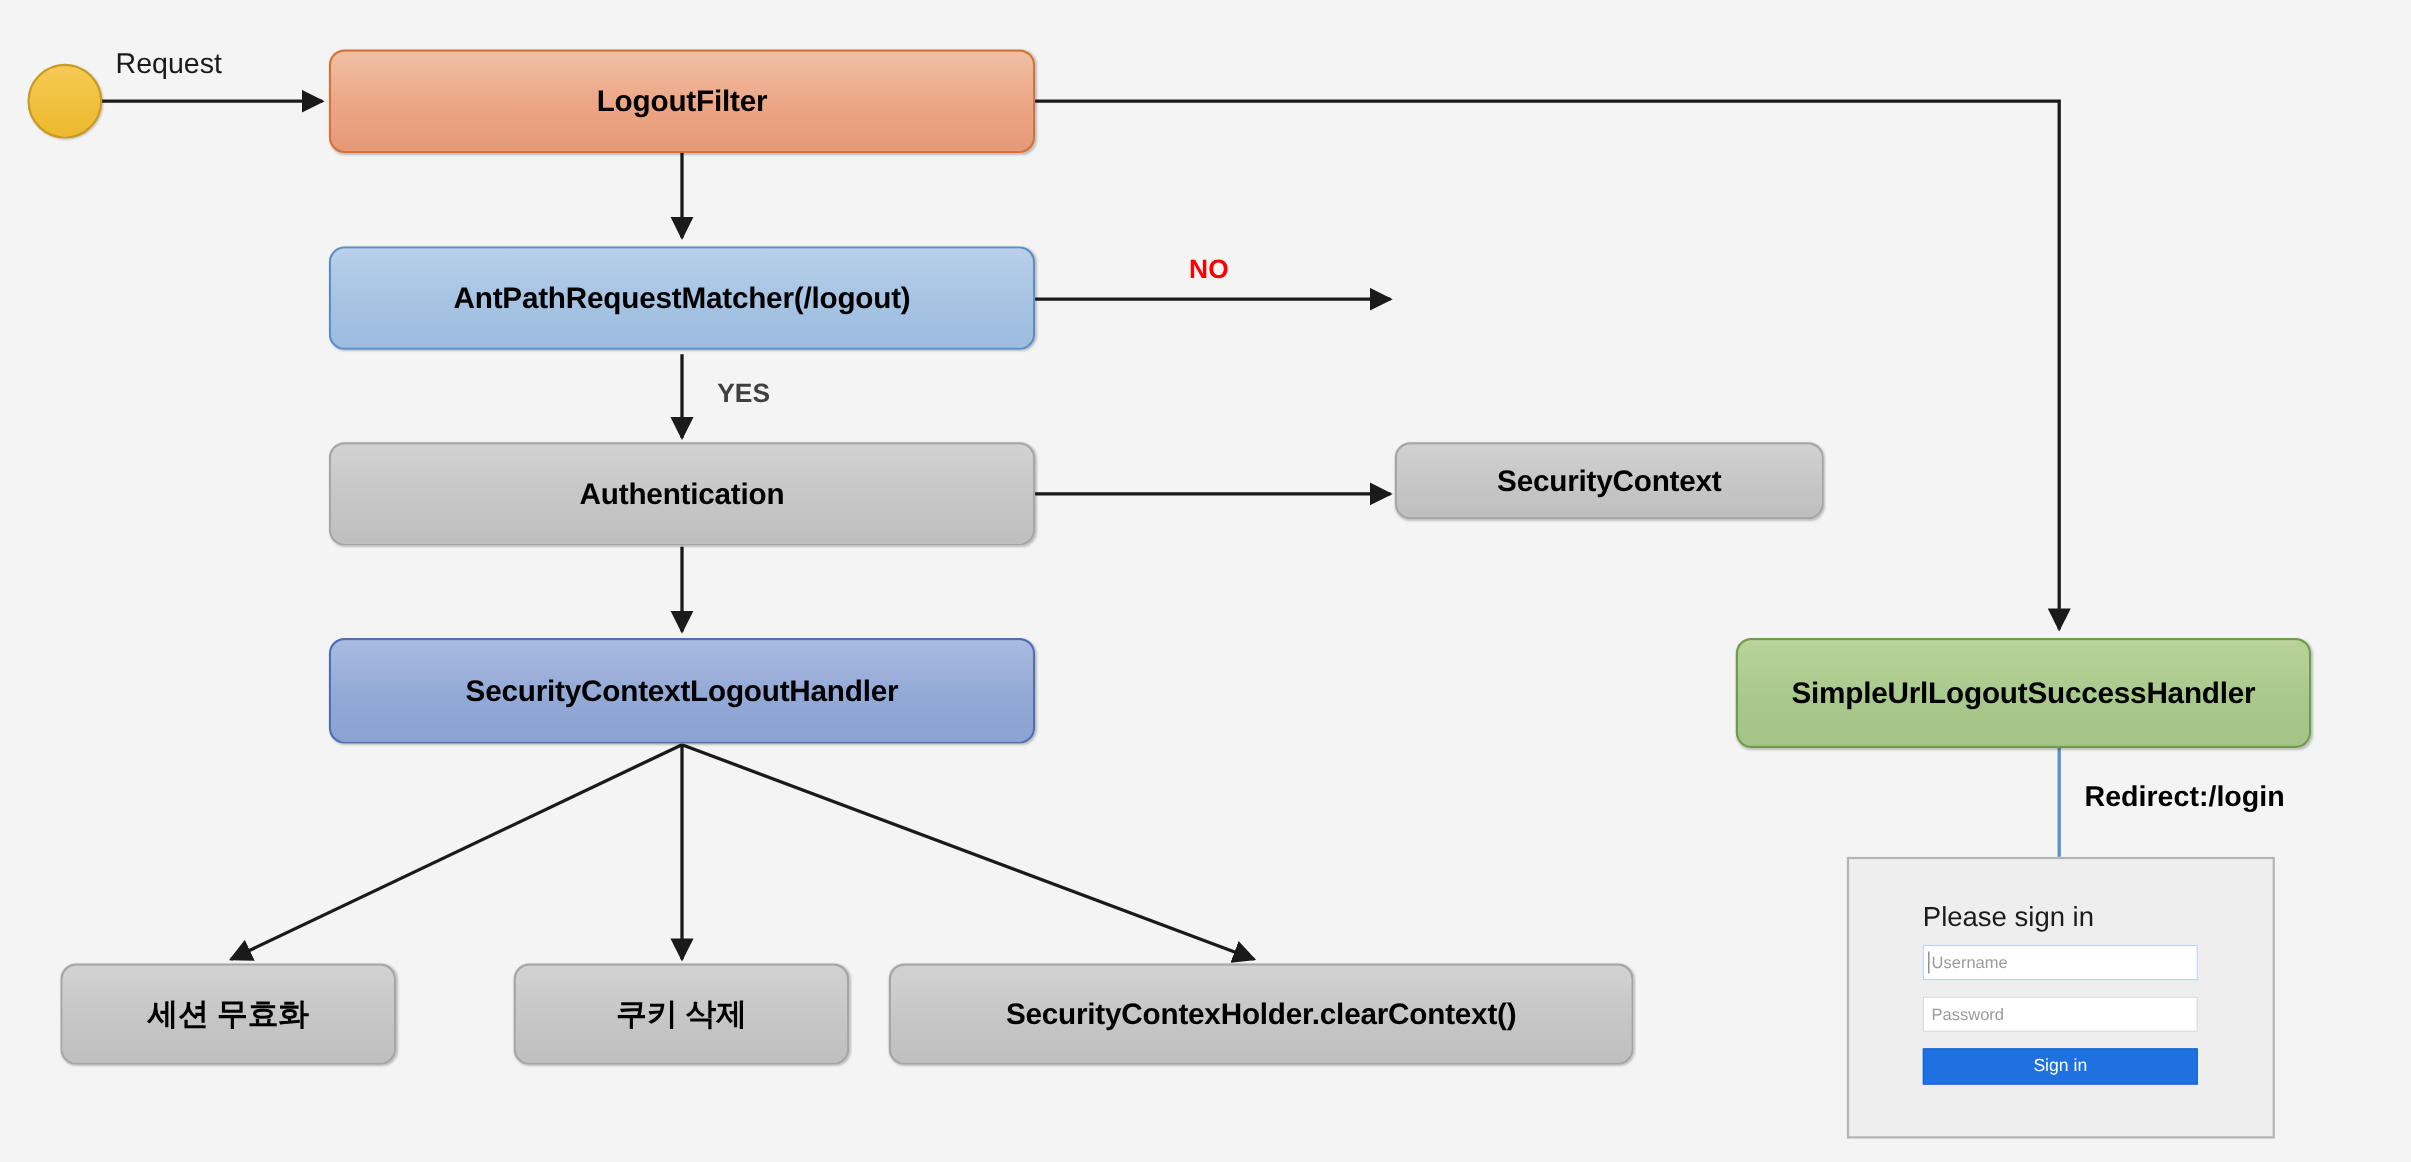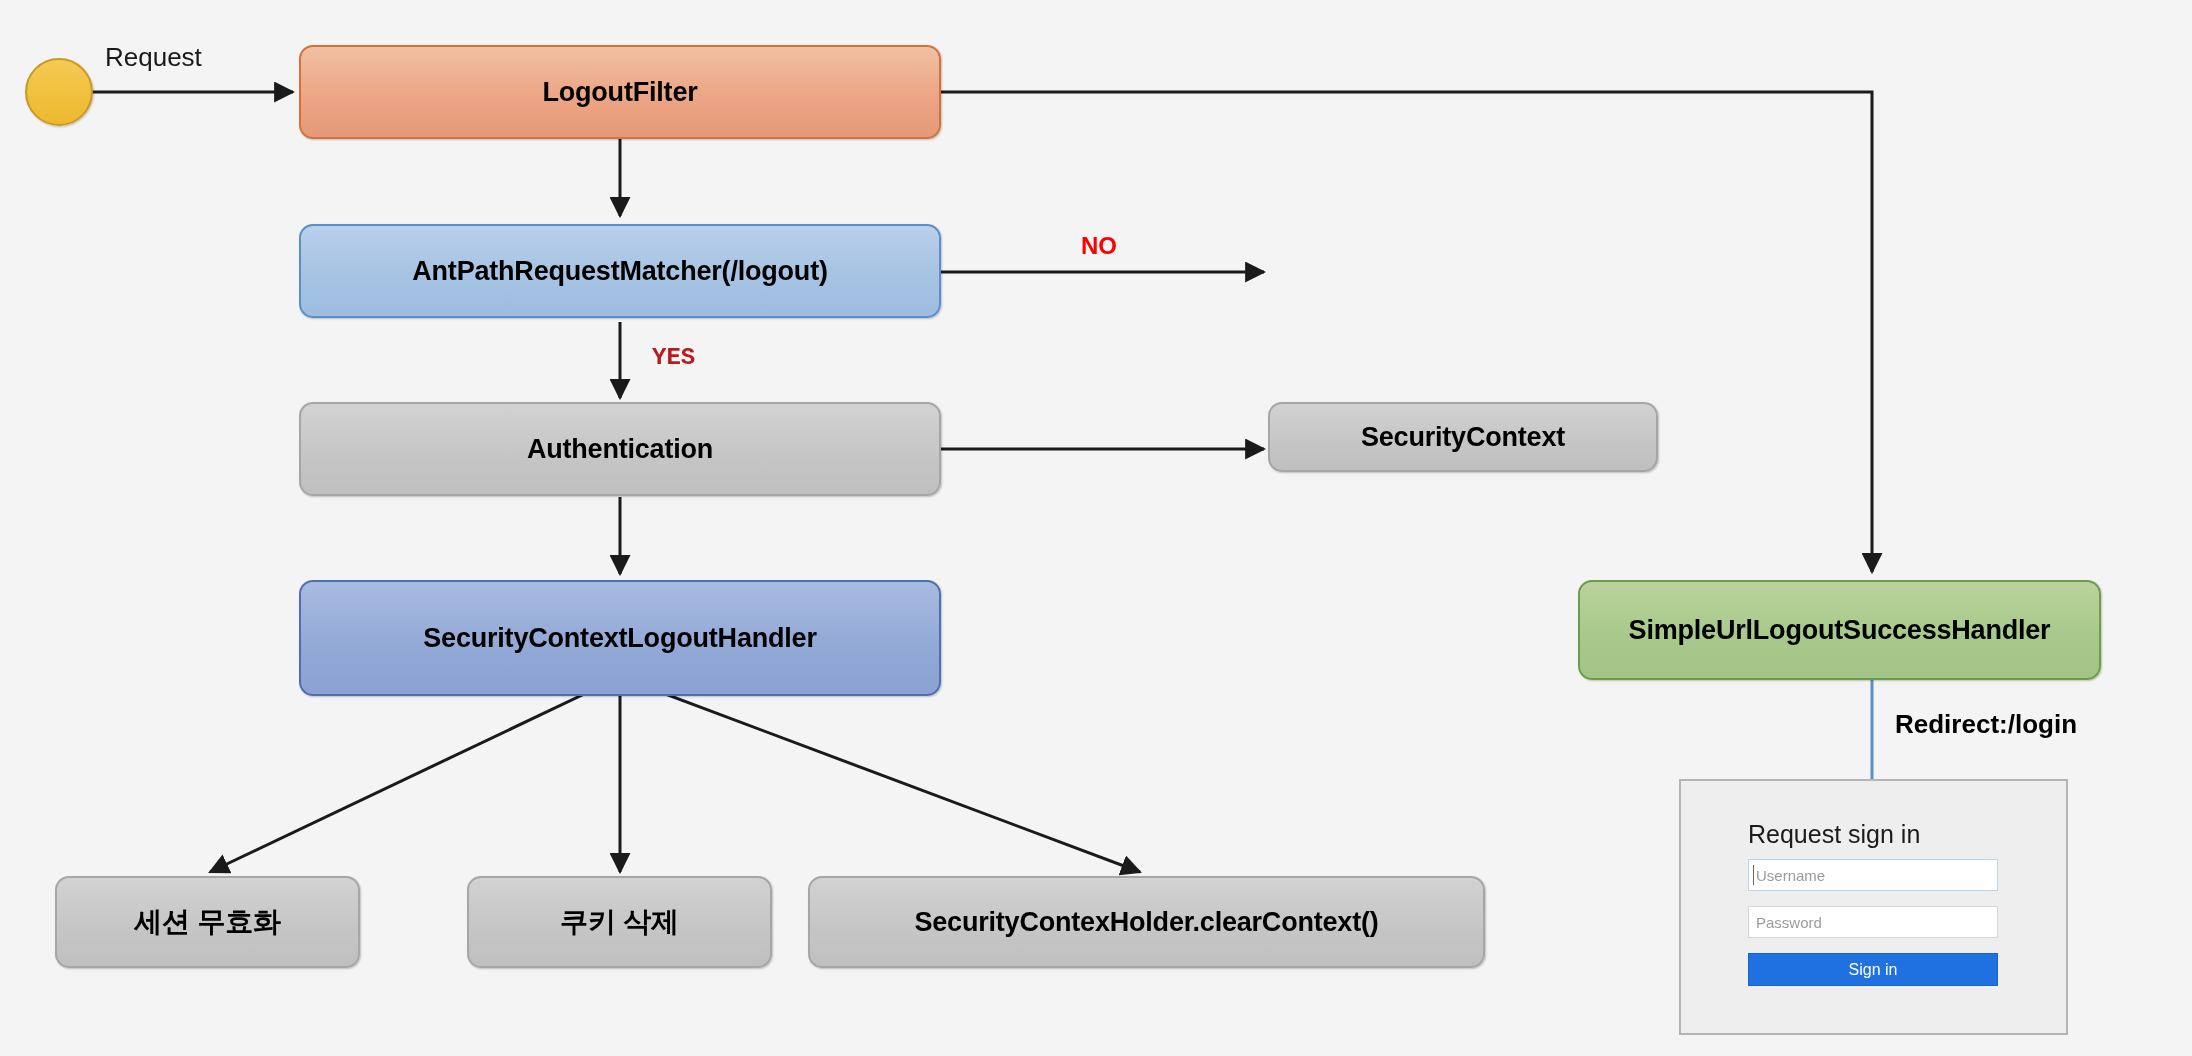--- a/index.html
+++ b/index.html
@@ -74,21 +74,21 @@
   .edge-label {
     position: absolute;
     font-weight: bold;
     white-space: nowrap;
   }
   .lbl-request {
     font-weight: normal;
     color: #1a1a1a;
   }
   .lbl-no   { color: #ff0000; }
-  .lbl-yes  { color: #b91c1c; font-family: Liberation Mono, monospace; }
+  .lbl-yes  { color: #404040; }
   .lbl-redirect { color: #000000; }
 
   
   .login-card {
     position: absolute;
     box-sizing: border-box;
     background: #eeeeee;
     border: 2px solid #b4b4b4;
   }
   .login-title {
@@ -166,42 +166,42 @@
 
   <div class="node n-orange" style="left:299px; top:45px; width:642px; height:94px; font-size:27px;">LogoutFilter</div>
 
   <div class="node n-blue" style="left:299px; top:224px; width:642px; height:94px; font-size:27px;">AntPathRequestMatcher(/logout)</div>
 
 
   <div class="node n-gray" style="left:299px; top:402px; width:642px; height:94px; font-size:27px;">Authentication</div>
 
   <div class="node n-gray" style="left:1268px; top:402px; width:390px; height:70px; font-size:27px;">SecurityContext</div>
 
-  <div class="node n-indigo" style="left:299px; top:580px; width:642px; height:116px; font-size:27px;">SecurityContextLogoutHandler</div>
+  <div class="node n-indigo" style="left:299px; top:580px; width:642px; height:96px; font-size:27px;">SecurityContextLogoutHandler</div>
 
   <div class="node n-gray" style="left:55px; top:876px; width:305px; height:92px; font-size:28px;">세션 무효화</div>
 
   <div class="node n-gray" style="left:467px; top:876px; width:305px; height:92px; font-size:28px;">쿠키 삭제</div>
 
   <div class="node n-gray" style="left:808px; top:876px; width:677px; height:92px; font-size:27px;">SecurityContexHolder.clearContext()</div>
 
   <div class="node n-green" style="left:1578px; top:580px; width:523px; height:100px; font-size:27px;">SimpleUrlLogoutSuccessHandler</div>
 
   <div class="edge-label lbl-request" style="left:105px; top:42px; font-size:26px;">Request</div>
 
   <div class="edge-label lbl-no" style="left:1081px; top:232px; font-size:24px;">NO</div>
 
   <div class="edge-label lbl-yes" style="left:652px; top:344px; font-size:24px;">YES</div>
 
   <div class="edge-label lbl-redirect" style="left:1895px; top:709px; font-size:26px;">Redirect:/login</div>
 
   <div class="login-card" style="left:1679px; top:779px; width:389px; height:256px;">
   </div>
 
-  <div class="login-title" style="left:1748px; top:820px; font-size:25px;">Request sign in</div>
+  <div class="login-title" style="left:1748px; top:820px; font-size:25px;">Please sign in</div>
 
   <div class="login-input focused" style="left:1748px; top:859px; width:250px; height:32px; font-size:15px;">
     <div class="caret"></div>
     <span>Username</span>
   </div>
 
   <div class="login-input plain" style="left:1748px; top:906px; width:250px; height:32px; font-size:15px;">
     <span>Password</span>
   </div>
 

